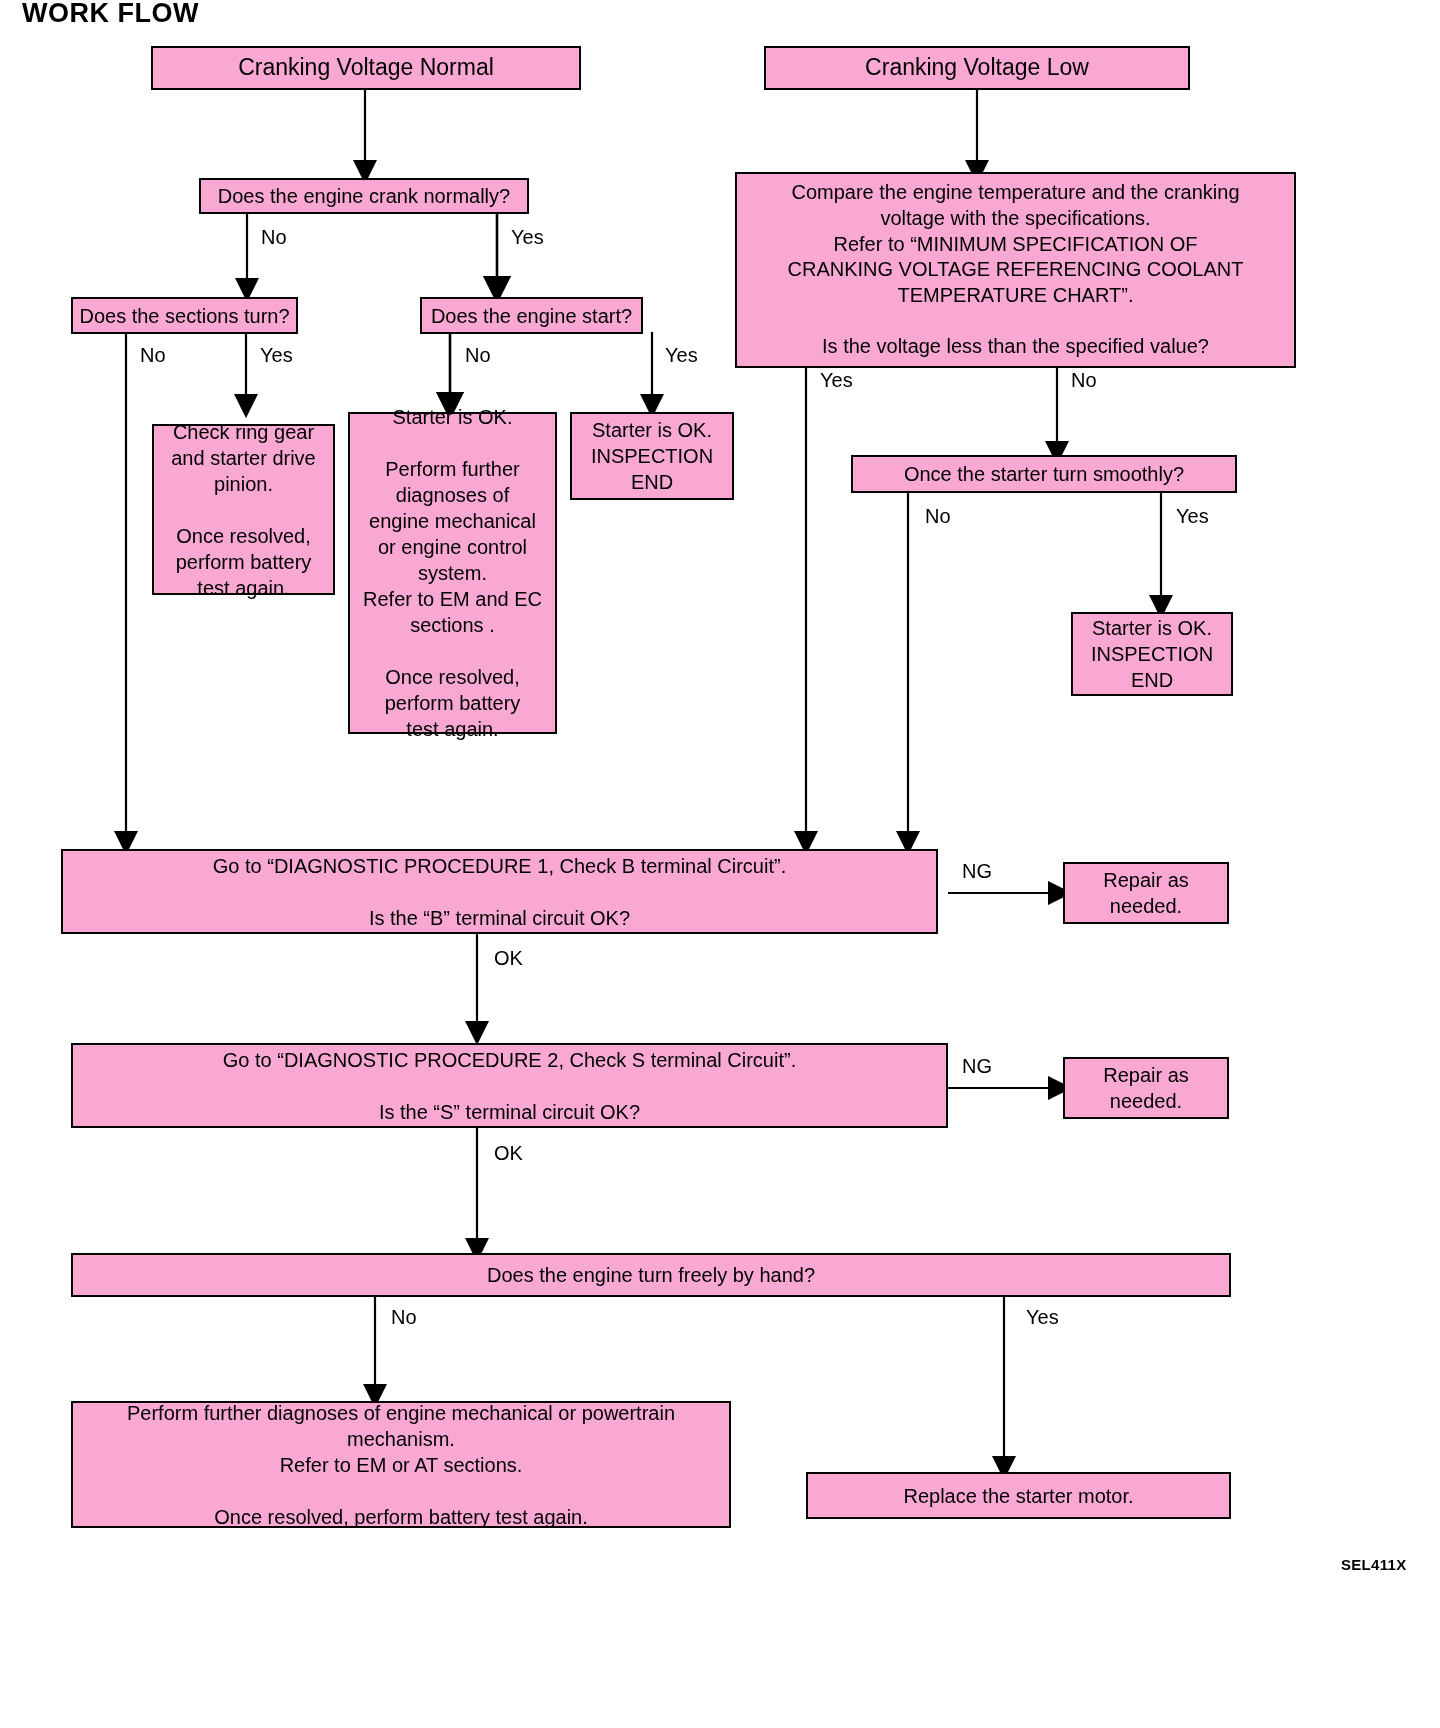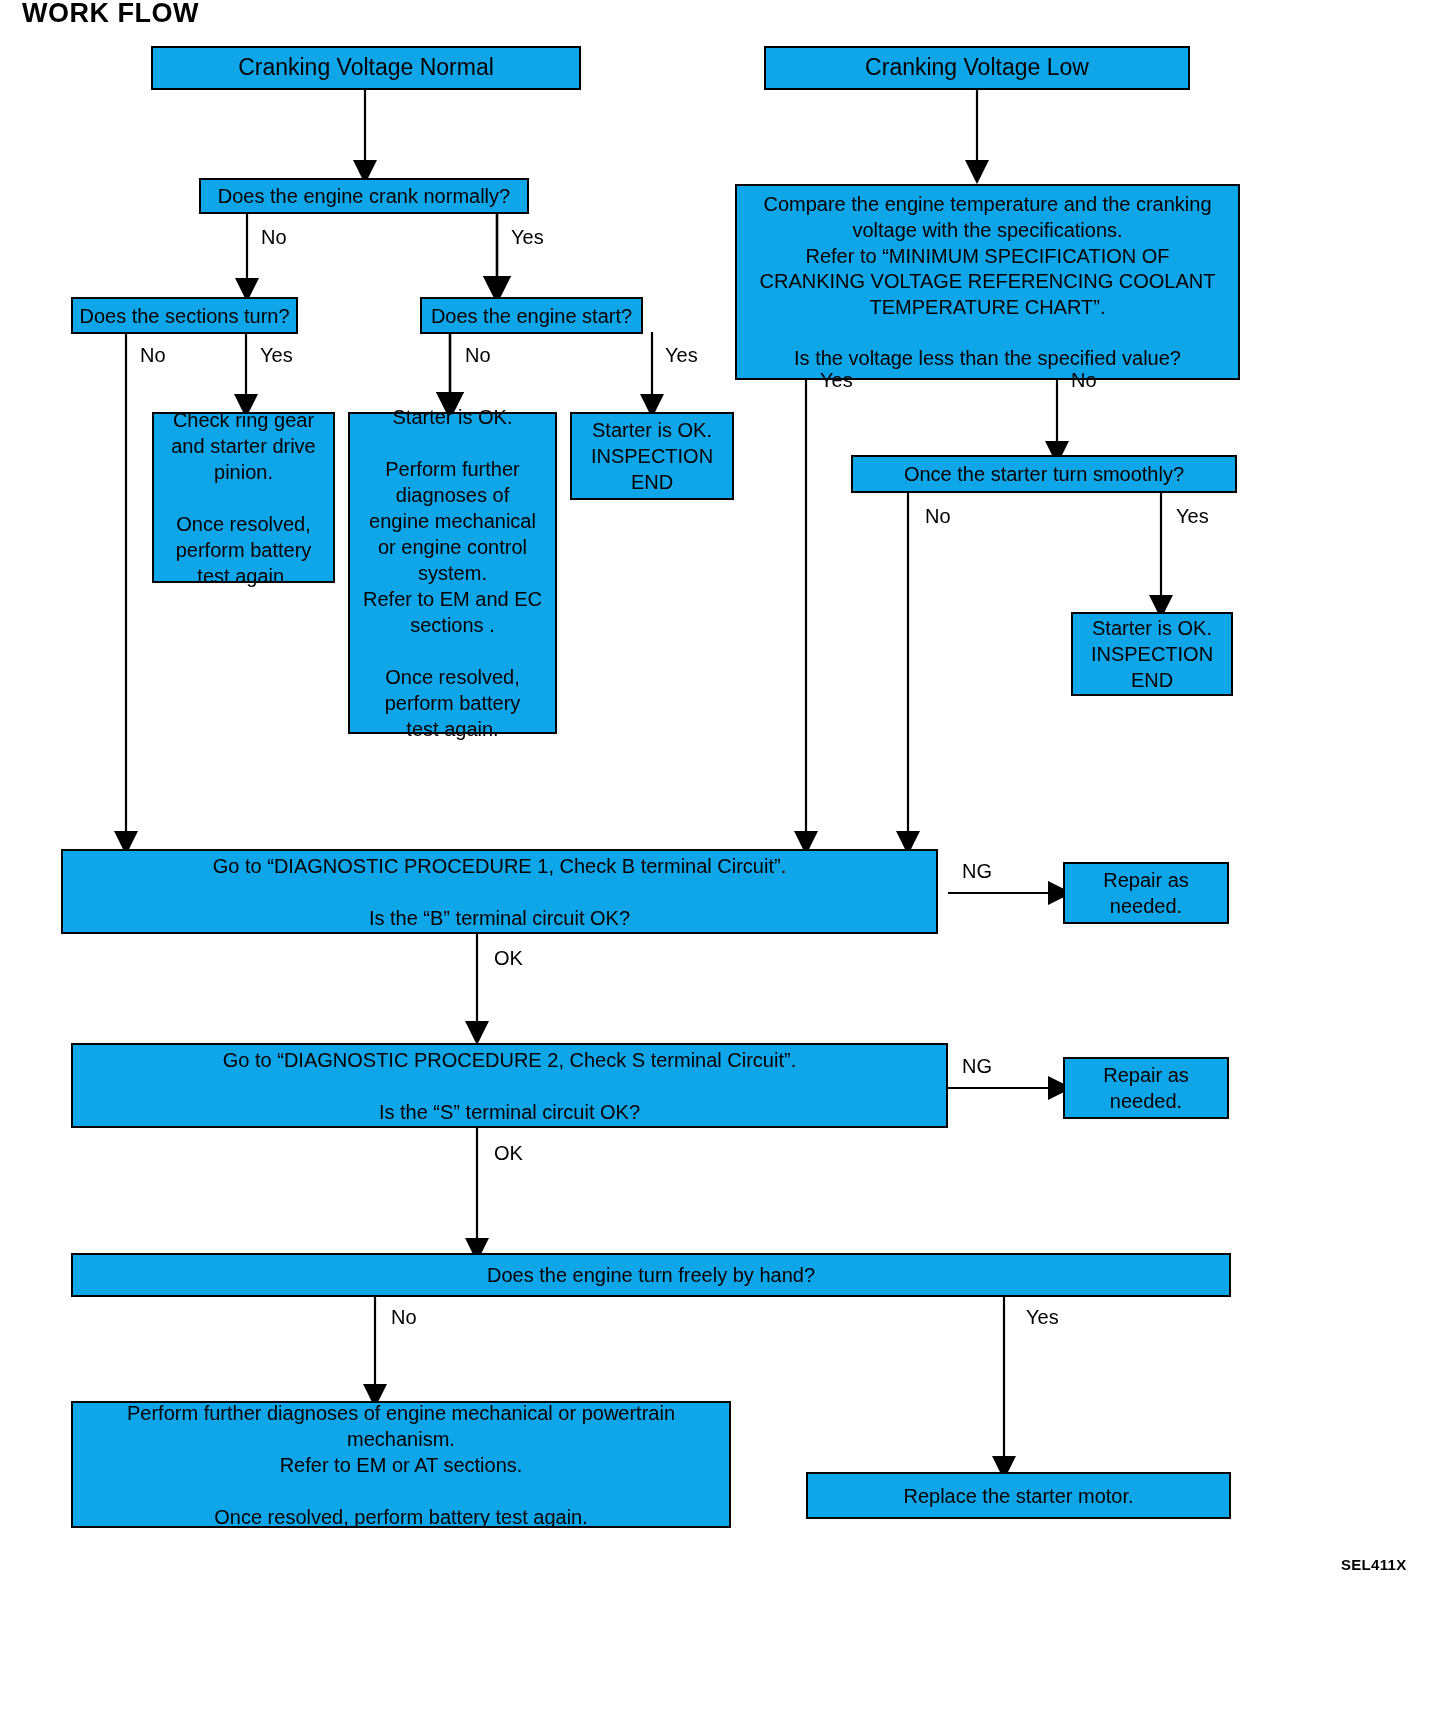--- a/index.html
+++ b/index.html
@@ -30,21 +30,21 @@
     position: absolute;
     font-weight: bold;
     font-size: 27px;
     letter-spacing: 0.5px;
     white-space: pre;
   }
   .node {
     position: absolute;
     box-sizing: border-box;
     border: 2px solid #000000;
-    background: #0ea5e9;
+    background: #f9a8d4;
     display: flex;
     align-items: center;
     justify-content: center;
     text-align: center;
     line-height: 1.30;
     white-space: pre-line;
     padding: 4px 6px;
   }
   .n-lg { font-size: 23px; }
   .n-md { font-size: 20px; }
@@ -119,29 +119,29 @@
   <div class="node n-lg" style="left:151px; top:46px; width:430px; height:44px;">Cranking Voltage Normal</div>
 
   <div class="node n-lg" style="left:764px; top:46px; width:426px; height:44px;">Cranking Voltage Low</div>
 
   <div class="node n-md" style="left:199px; top:178px; width:330px; height:36px;">Does the engine crank normally?</div>
 
   <div class="node n-md" style="left:71px; top:297px; width:227px; height:37px;">Does the sections turn?</div>
 
   <div class="node n-md" style="left:420px; top:297px; width:223px; height:37px;">Does the engine start?</div>
 
-  <div class="node n-md" style="left:735px; top:172px; width:505px; height:196px; line-height:1.28;margin-top:12px;">Compare the engine temperature and the cranking
+  <div class="node n-md" style="left:735px; top:172px; width:561px; height:196px; line-height:1.28;">Compare the engine temperature and the cranking
 voltage with the specifications.
 Refer to “MINIMUM SPECIFICATION OF
 CRANKING VOLTAGE REFERENCING COOLANT
 TEMPERATURE CHART”.
 
 Is the voltage less than the specified value?</div>
 
-  <div class="node n-md" style="left:152px; top:412px; width:183px; height:171px;">Check ring gear
+  <div class="node n-md" style="left:152px; top:424px; width:183px; height:171px;">Check ring gear
 and starter drive
 pinion.
 
 Once resolved,
 perform battery
 test again.</div>
 
   <div class="node n-md" style="left:348px; top:412px; width:209px; height:322px;">Starter is OK.
 
 Perform further

